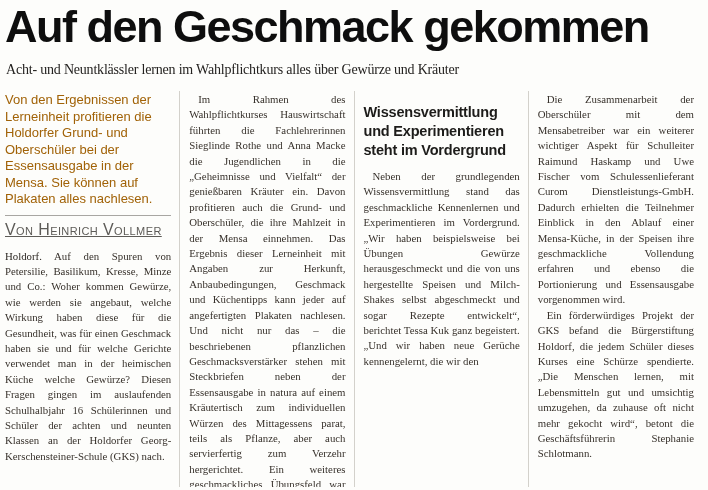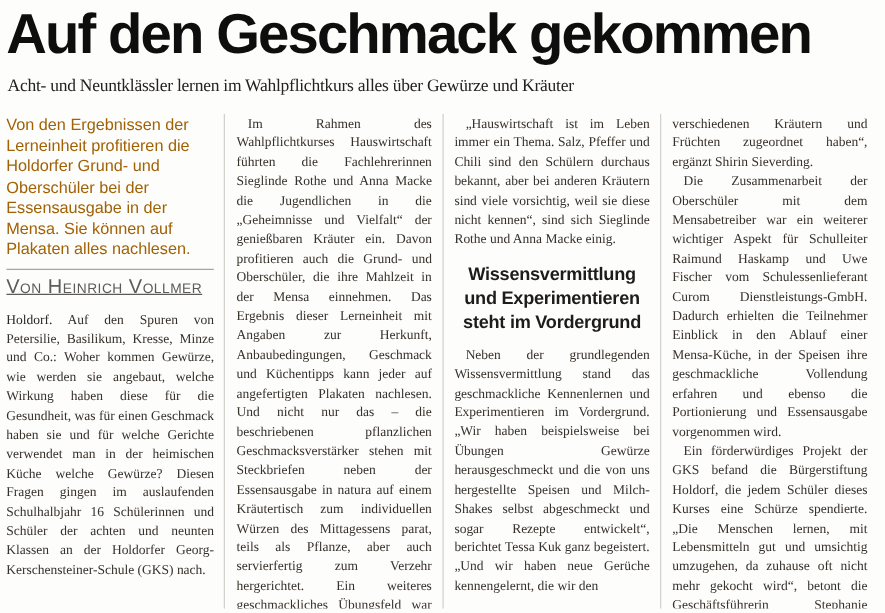--- a/index.html
+++ b/index.html
@@ -79,21 +79,20 @@
   .dateline { font-weight: 400; color: #2c2722; }
 
   .crosshead {
     margin: 11px 0 9px 0;
     font-family: "Liberation Sans", sans-serif;
     font-weight: 700;
     font-size: 14.5px;
     line-height: 19px;
     letter-spacing: -0.2px;
     color: #1d1c1a;
-    text-align: center;
   }
 </style>
 </head>
 <body>
 
 <div class="page">
 
   <h1 class="headline">Auf den Geschmack gekommen</h1>
 
   <h2 class="subtitle">Acht- und Neuntklässler lernen im Wahlpflichtkurs alles über Gewürze und Kräuter</h2>
@@ -105,25 +104,23 @@
       <div class="byline-rule"></div>
       <p class="byline">Von Heinrich Vollmer</p>
       <p class="body-p"><strong class="dateline">Holdorf.</strong> <span>Auf den Spuren von Petersilie, Basilikum, Kresse, Minze und Co.: Woher kommen Gewürze, wie werden sie angebaut, welche Wirkung haben diese für die Gesundheit, was für einen Geschmack haben sie und für welche Gerichte verwendet man in der heimischen Küche welche Gewürze? Diesen Fragen gingen im auslaufenden Schulhalbjahr 16 Schülerinnen und Schüler der achten und neunten Klassen an der Holdorfer Georg-Kerschensteiner-Schule (GKS) nach.</span></p>
     </div>
 
     <div class="col">
       <p class="body-p indent">Im Rahmen des Wahlpflichtkurses Hauswirtschaft führten die Fachlehrerinnen Sieglinde Rothe und Anna Macke die Jugendlichen in die „Geheimnisse und Vielfalt“ der genießbaren Kräuter ein. Davon profitieren auch die Grund- und Oberschüler, die ihre Mahlzeit in der Mensa einnehmen. Das Ergebnis dieser Lerneinheit mit Angaben zur Herkunft, Anbaubedingungen, Geschmack und Küchentipps kann jeder auf angefertigten Plakaten nachlesen. Und nicht nur das – die beschriebenen pflanzlichen Geschmacksverstärker stehen mit Steckbriefen neben der Essensausgabe in natura auf einem Kräutertisch zum individuellen Würzen des Mittagessens parat, teils als Pflanze, aber auch servierfertig zum Verzehr hergerichtet. Ein weiteres geschmackliches Übungsfeld war die Herstellung von Milch-Shakes und Smoothies.</p>
     </div>
 
     <div class="col">
-      <p class="body-p indent">„Hauswirtschaft ist im Leben immer ein Thema. Salz, Pfeffer und Chili sind den Schülern durchaus bekannt, aber bei anderen Kräutern sind viele vorsichtig, weil sie diese nicht kennen“, sind sich Sieglinde Rothe und Anna Macke einig.</p>
       <h3 class="crosshead">Wissensvermittlung und Experimentieren steht im Vordergrund</h3>
       <p class="body-p indent">Neben der grundlegenden Wissensvermittlung stand das geschmackliche Kennenlernen und Experimentieren im Vordergrund. „Wir haben beispielsweise bei Übungen Gewürze herausgeschmeckt und die von uns hergestellte Speisen und Milch-Shakes selbst abgeschmeckt und sogar Rezepte entwickelt“, berichtet Tessa Kuk ganz begeistert. „Und wir haben neue Gerüche kennengelernt, die wir den</p>
     </div>
 
     <div class="col">
-      <p class="body-p">verschiedenen Kräutern und Früchten zugeordnet haben“, ergänzt Shirin Sieverding.</p>
       <p class="body-p indent">Die Zusammenarbeit der Oberschüler mit dem Mensabetreiber war ein weiterer wichtiger Aspekt für Schulleiter Raimund Haskamp und Uwe Fischer vom Schulessenlieferant Curom Dienstleistungs-GmbH. Dadurch erhielten die Teilnehmer Einblick in den Ablauf einer Mensa-Küche, in der Speisen ihre geschmackliche Vollendung erfahren und ebenso die Portionierung und Essensausgabe vorgenommen wird.</p>
       <p class="body-p indent">Ein förderwürdiges Projekt der GKS befand die Bürgerstiftung Holdorf, die jedem Schüler dieses Kurses eine Schürze spendierte. „Die Menschen lernen, mit Lebensmitteln gut und umsichtig umzugehen, da zuhause oft nicht mehr gekocht wird“, betont die Geschäftsführerin Stephanie Schlotmann.</p>
     </div>
 
   </div>
 </div>
 
 </body></html>

